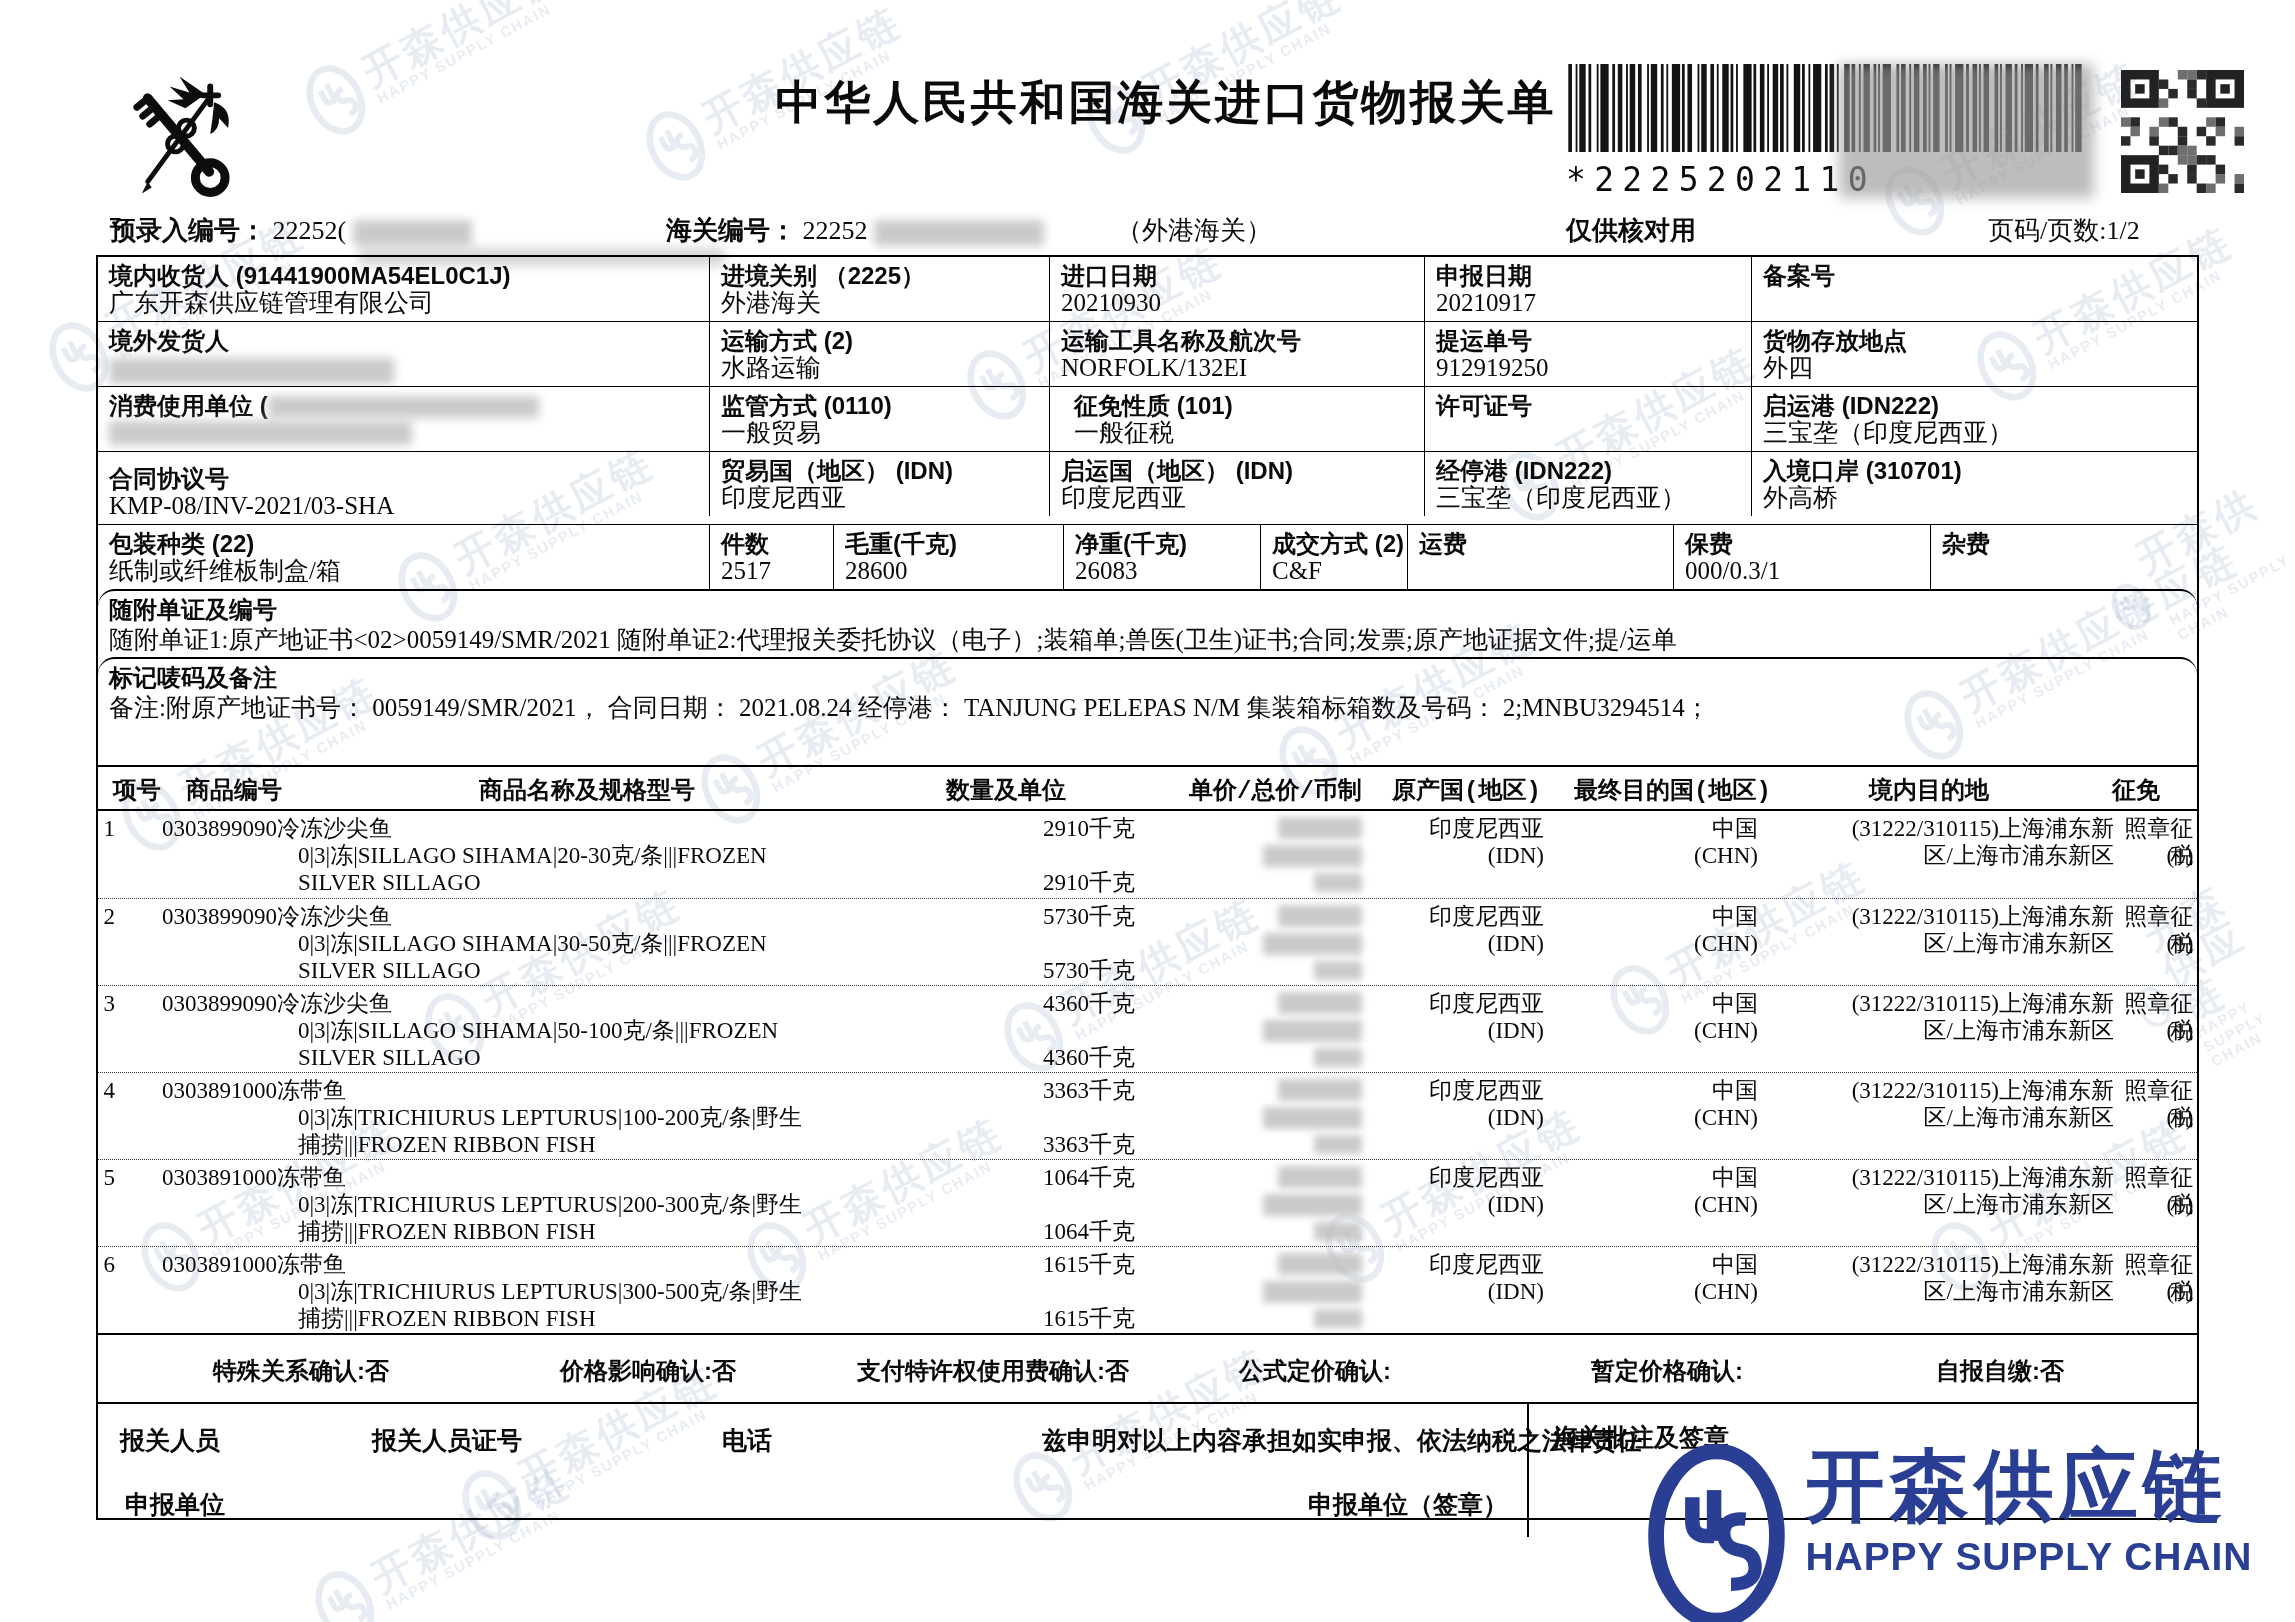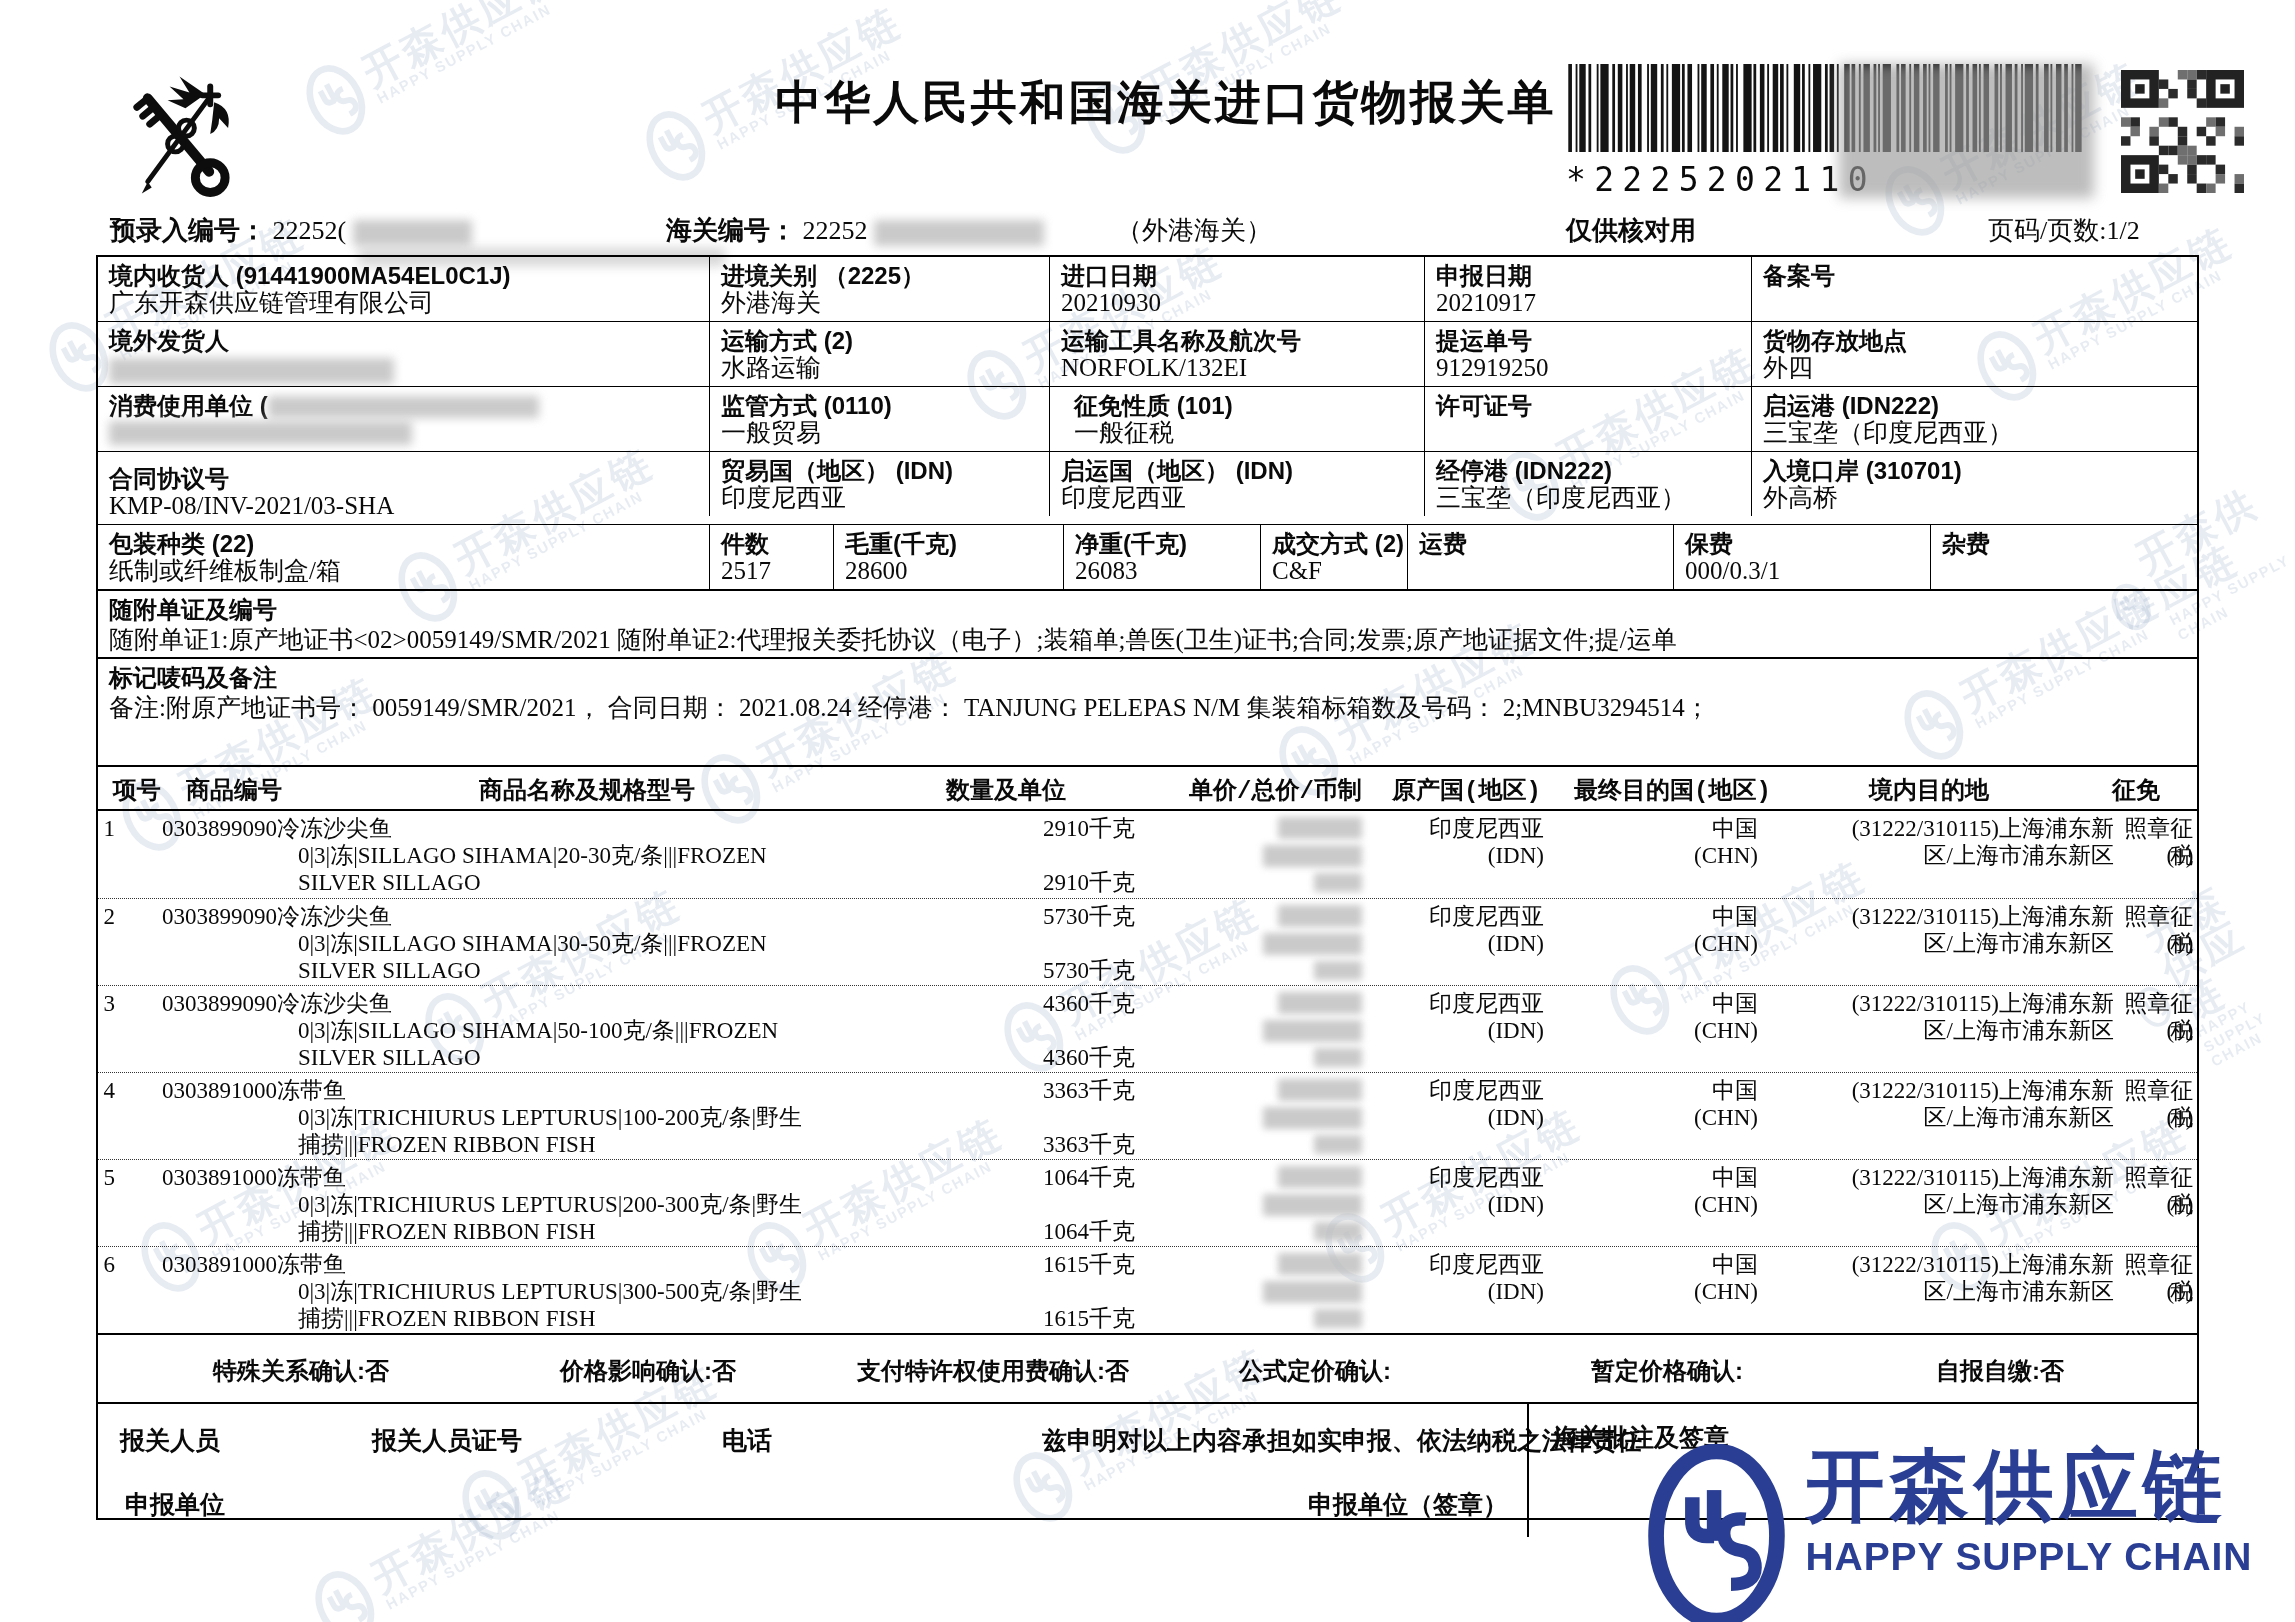--- a/index.html
+++ b/index.html
@@ -26,21 +26,21 @@
   .redact.band{background:#d2d2d2;filter:blur(5.5px);opacity:.9;position:absolute;}
   
   .form{position:absolute;left:96px;top:255px;width:2103px;height:1265px;border:2.8px solid #000;
         box-sizing:border-box;z-index:1;background:transparent;}
   .irow{display:flex;border-top:1.8px solid #000;}
   .irow:first-child{border-top:none;}
   .icell{box-sizing:border-box;border-left:1.8px solid #000;padding:4.6px 9.2px 3.7px 11px;height:64px;overflow:hidden;}
   .icell:first-child{border-left:none;}
   .icell .lbl{font-family:"Liberation Sans",sans-serif;font-weight:700;font-size:24px;line-height:27.5px;white-space:nowrap;}
   .icell .val{font-size:25px;line-height:28.5px;white-space:nowrap;}
-  .sect{border-top:2.8px solid #000;padding:3.7px 9.2px 1.8px 11px;box-sizing:border-box;}
+  .sect{border-top:2.8px solid #000;padding:3.7px 9.2px 1.8px 11px;box-sizing:border-box;border-radius:17px;}
   .sect .lbl{font-family:"Liberation Sans",sans-serif;font-weight:700;font-size:24px;line-height:29px;}
   .sect .val{font-size:25px;line-height:31px;white-space:nowrap;}
   .sect-docs{height:68px;}
   .sect-marks{height:108px;}
   
   .goods-head{position:relative;border-top:2.8px solid #000;height:42px;
       font-family:Liberation Mono, monospace;font-weight:700;font-size:24px;}
   .gh{position:absolute;top:7.3px;white-space:nowrap;}
   .goods-body{border-top:2.8px solid #000;border-bottom:2.8px solid #000;}
   .goods-row{display:flex;height:87px;box-sizing:border-box;padding-top:3.7px;font-size:23px;line-height:27px;}

